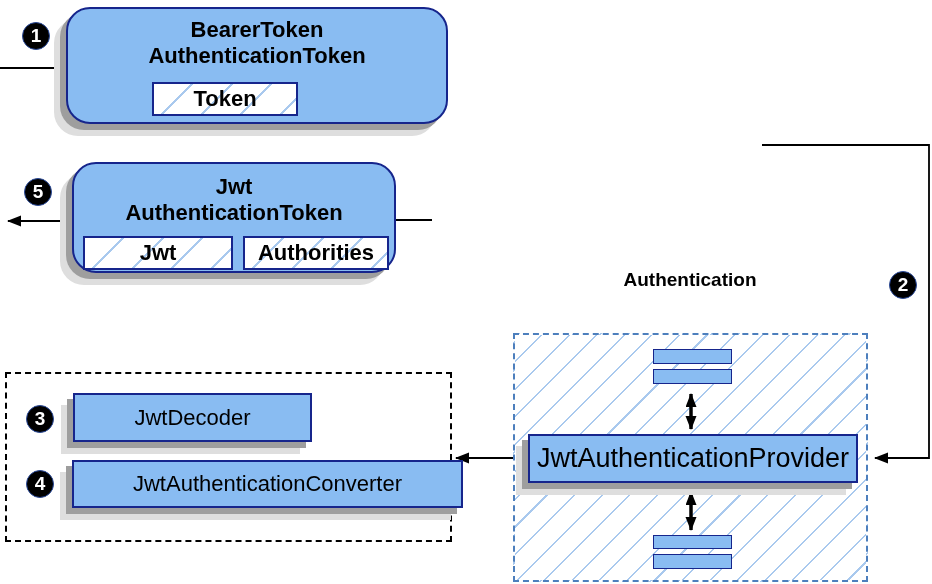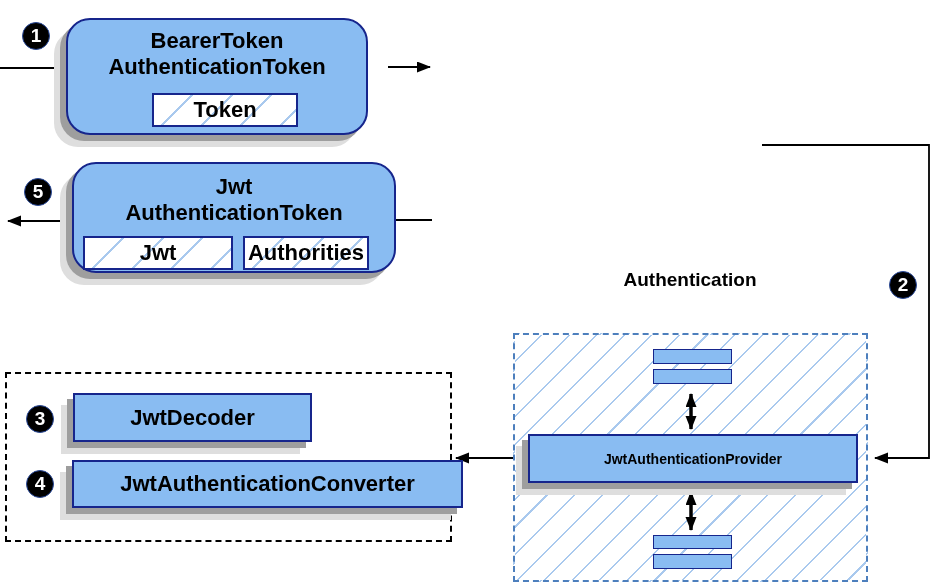--- a/index.html
+++ b/index.html
@@ -50,21 +50,21 @@
     display:flex;align-items:center;justify-content:center;
     font-size:19px;font-weight:bold;z-index:4;
   }
   .flow-label{
     position:absolute;text-align:center;font-weight:bold;font-size:19px;line-height:26px;
     z-index:2;
   }
   .flow-label span{display:block;}
   .single-title{
     display:flex;align-items:center;justify-content:center;height:100%;
-    font-size:22px;font-weight:bold;
+    font-size:22px;font-weight:normal;
   }
 </style>
 </head>
 <body>
 
 <div class="canvas">
 
   <div class="providers-area"></div>
 
   <div class="black-dashed-box"></div>
@@ -84,47 +84,47 @@
     <path d="M691,394 V429" stroke="#000" stroke-width="3.5" fill="none" marker-start="url(#arrow)" marker-end="url(#arrow)"></path>
     <path d="M691,492 V530" stroke="#000" stroke-width="3.5" fill="none" marker-start="url(#arrow)" marker-end="url(#arrow)"></path>
   </svg>
 
   <div class="badge" style="left:22px;top:22px">1</div>
   <div class="badge" style="left:889px;top:271px">2</div>
   <div class="badge" style="left:26px;top:405px">3</div>
   <div class="badge" style="left:26px;top:470px">4</div>
   <div class="badge" style="left:24px;top:178px">5</div>
 
-  <div class="node rounded" style="left:66px;top:18px;width:302px;height:117px">
+  <div class="node rounded" style="left:66px;top:7px;width:382px;height:117px">
     <div class="title" style="margin-top:8px">
       <span>BearerToken</span>
       <span>AuthenticationToken</span>
     </div>
     <div class="chip hatch" style="left:84px;top:73px;width:146px;height:34px">Token</div>
   </div>
 
 
   <div class="node rounded" style="left:72px;top:162px;width:324px;height:111px">
     <div class="title" style="margin-top:10px">
       <span>Jwt</span>
       <span>AuthenticationToken</span>
     </div>
     <div class="chip hatch" style="left:9px;top:72px;width:150px;height:34px">Jwt</div>
-    <div class="chip hatch" style="left:169px;top:72px;width:126px;height:34px">Authorities</div>
+    <div class="chip hatch" style="left:169px;top:72px;width:146px;height:34px">Authorities</div>
   </div>
 
   <div class="flow-label" style="left:560px;top:267px;width:260px">
     <span>Authentication</span>
   </div>
 
   <div class="bar" style="left:653px;top:349px;width:79px;height:15px"></div>
   <div class="bar" style="left:653px;top:369px;width:79px;height:15px"></div>
 
   <div class="node" style="left:528px;top:434px;width:330px;height:49px">
-    <div class="single-title" style="font-size:14px">JwtAuthenticationProvider</div>
+    <div class="single-title" style="font-size:27px">JwtAuthenticationProvider</div>
   </div>
 
   <div class="bar" style="left:653px;top:535px;width:79px;height:14px"></div>
   <div class="bar" style="left:653px;top:554px;width:79px;height:15px"></div>
 
   <div class="node" style="left:73px;top:393px;width:239px;height:49px">
     <div class="single-title">JwtDecoder</div>
   </div>
 
   <div class="node" style="left:72px;top:460px;width:391px;height:48px">

